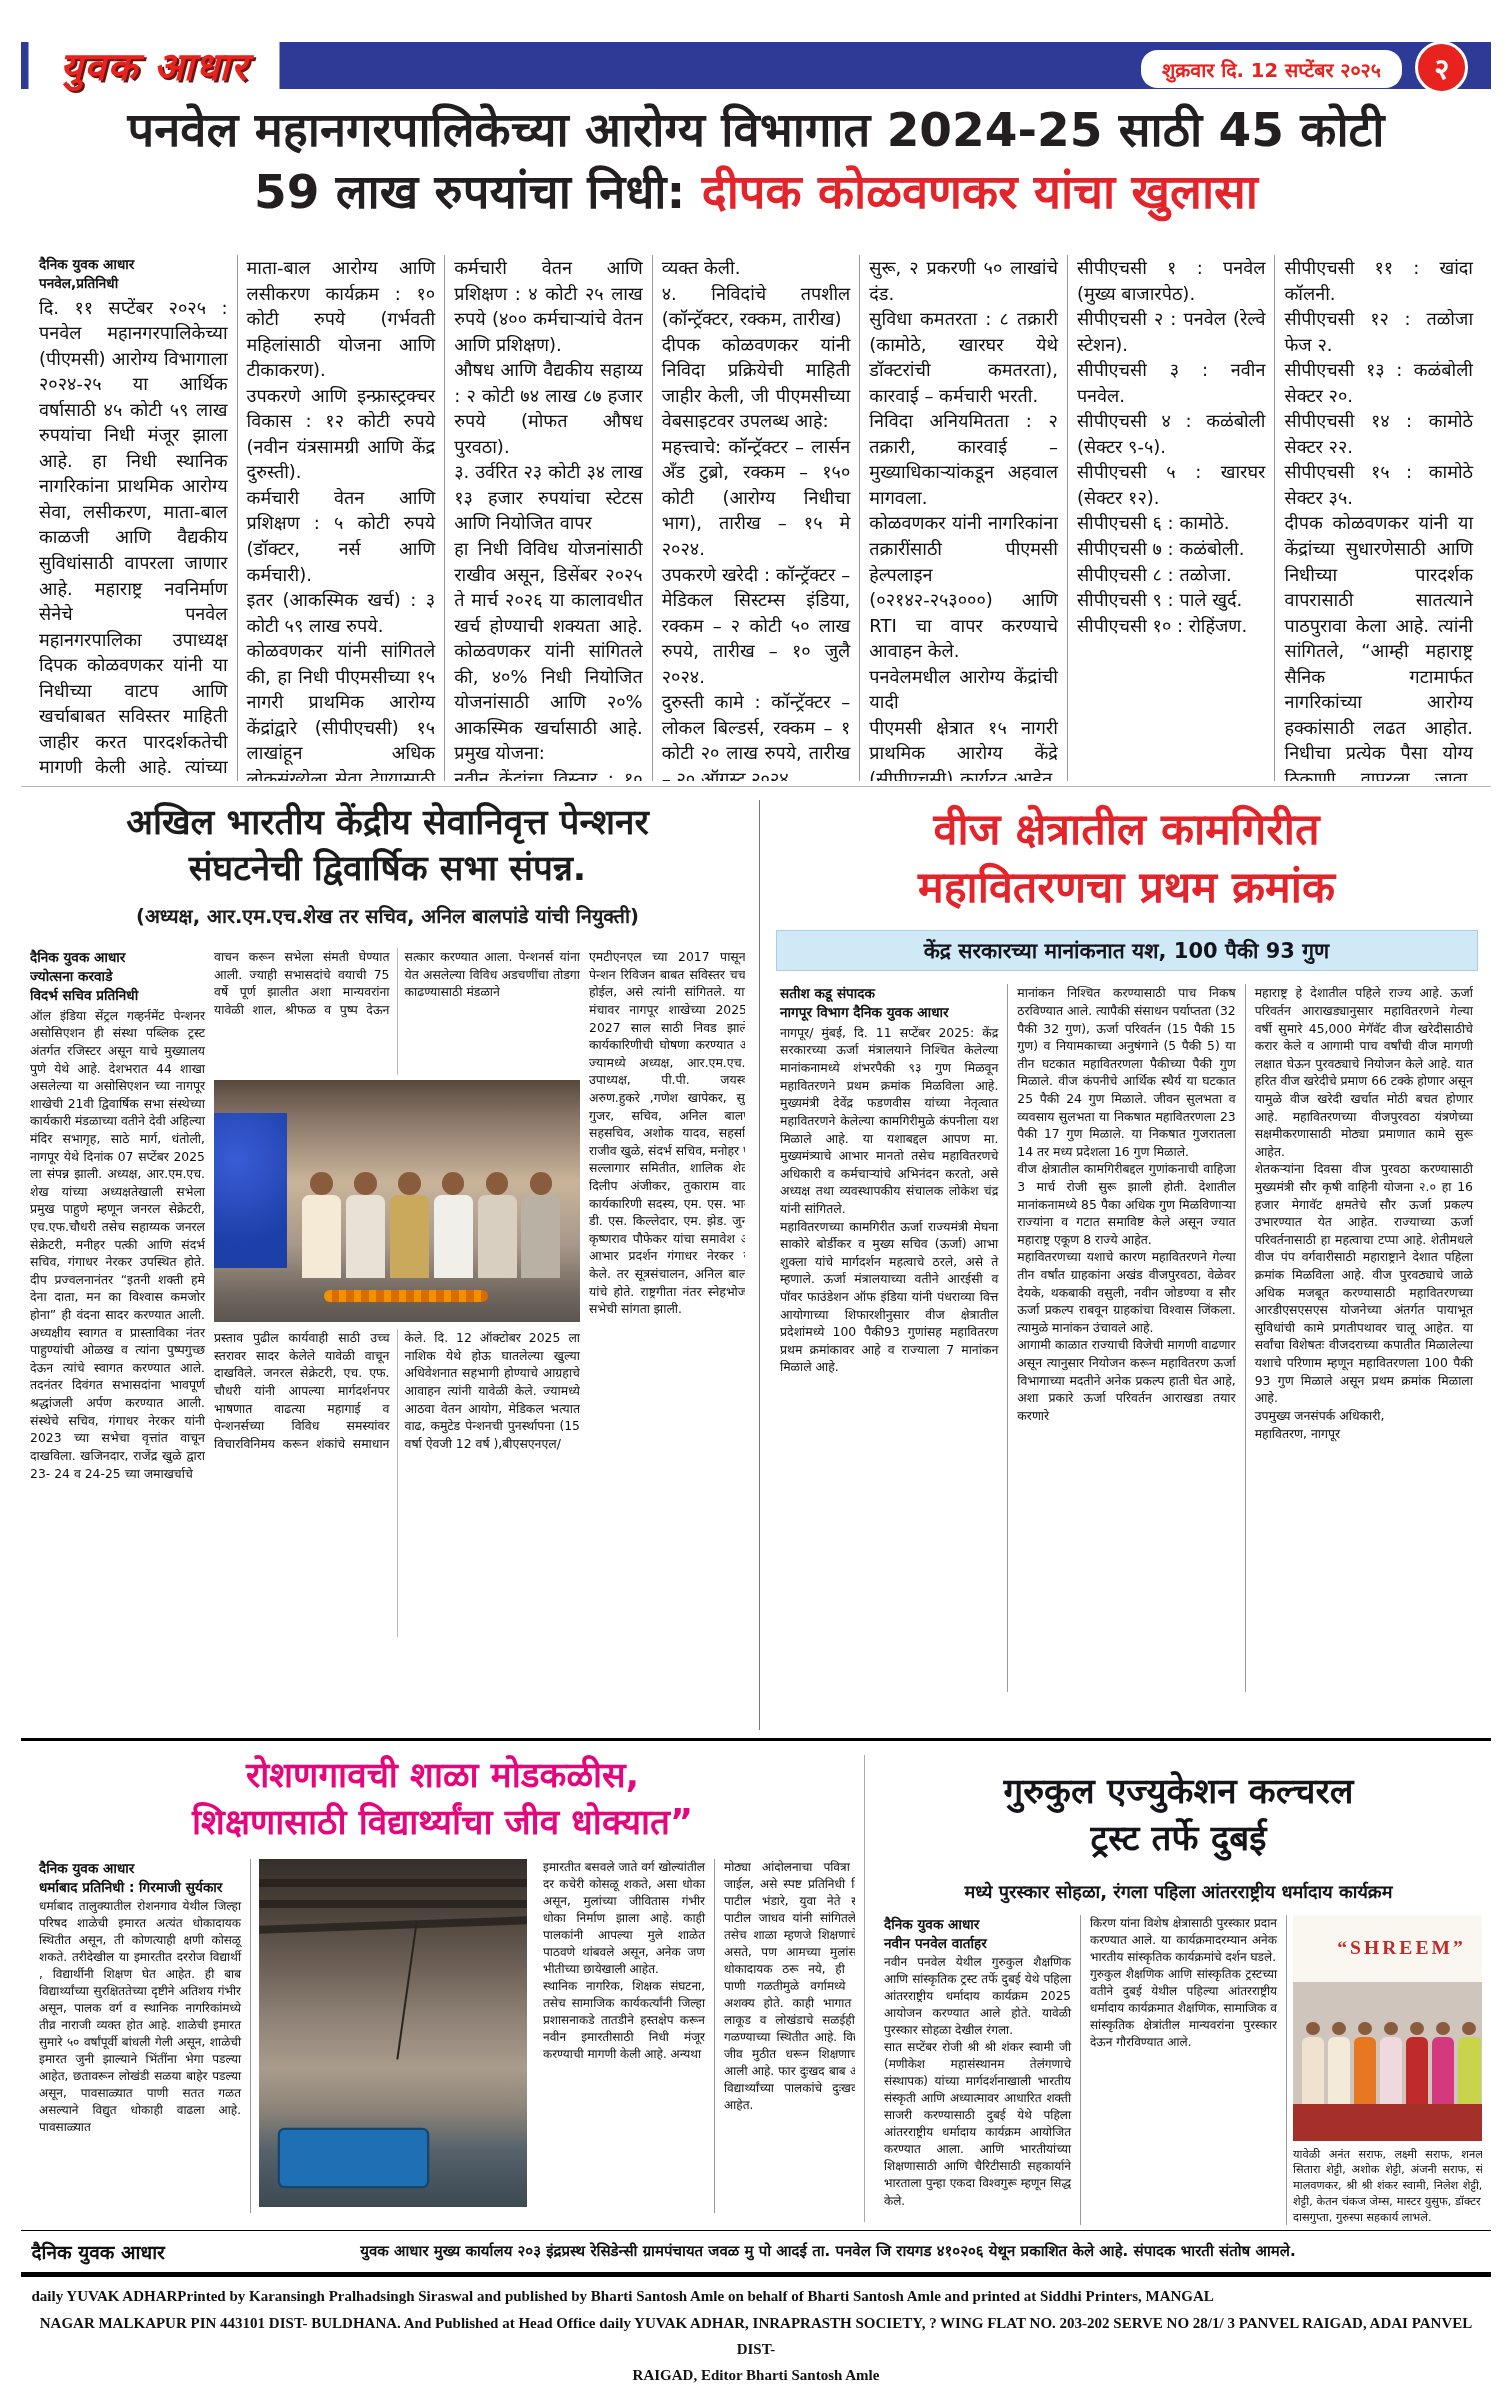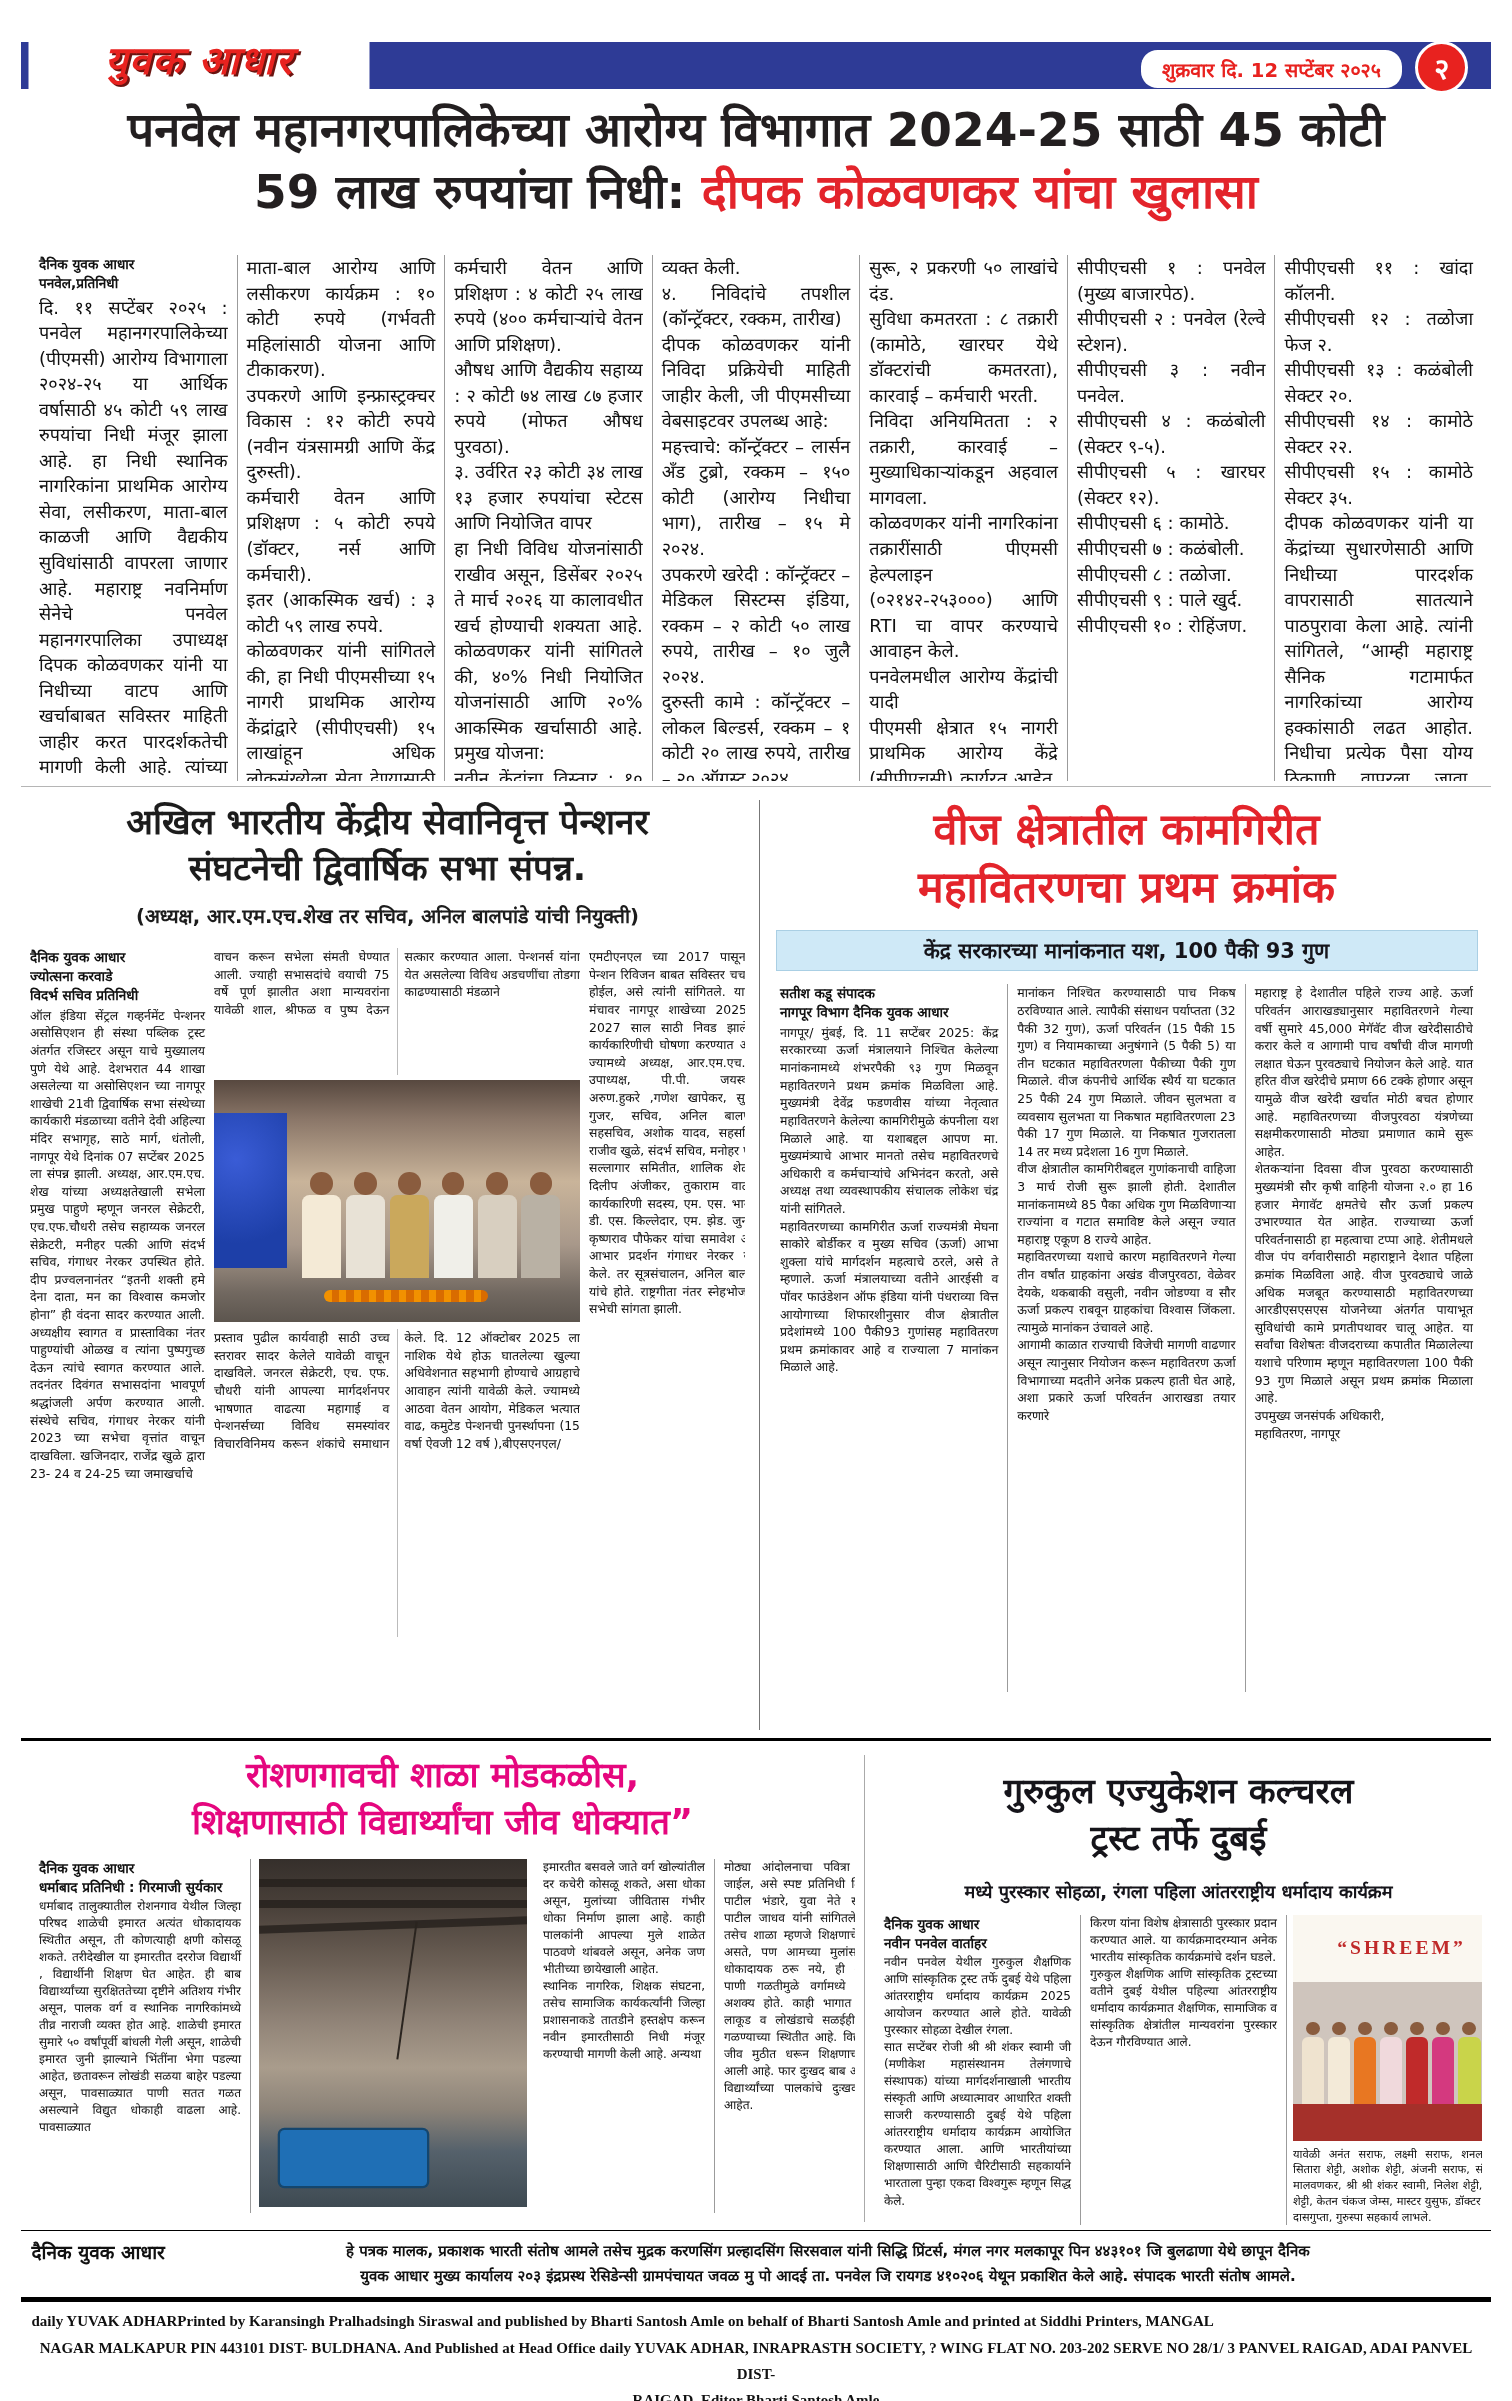--- a/index.html
+++ b/index.html
@@ -1,22 +1,22 @@
 <!DOCTYPE html>
 <html style="font-size:12px"><head>
 <meta charset="utf-8">
 <style>
   html,body{margin:0;padding:0;background:#e9e9e9;}
   .page{position:relative;width:1512px;height:2401px;background:#ffffff;margin:0 auto;
         font-family:"DejaVu Sans",sans-serif;color:#111;overflow:hidden;}
 
   
   .masthead{position:absolute;left:21px;right:21px;top:42px;height:47px;background:#2e3b96;}
-  .logo-box{position:absolute;left:9px;top:-10.5px;width:338px;height:65px;background:#fff;
-            display:flex;justify-content:center;box-shadow:0 0 0 1.5px #fff;}
+  .logo-box{position:absolute;left:9px;top:-10.5px;width:248px;height:65px;background:#fff;
+            display:flex;align-items:center;justify-content:center;box-shadow:0 0 0 1.5px #fff;}
   .logo-text{color:#e8221f;font-size:39px;font-weight:bold;font-style:italic;
              text-shadow:2.3px 2.3px 0 #6b1410;letter-spacing:1.5px;}
   .date-pill{position:absolute;right:89px;top:8.3px;height:30px;background:#fff;border-radius:16.6px;
              display:flex;align-items:center;padding:4px 21px;color:#e8221f;font-size:19.6px;font-weight:bold;}
   .page-circle{position:absolute;right:22.6px;top:-1.5px;width:47px;height:47px;border-radius:50%;
                background:#e8221f;border:3px solid #fff;color:#fff;font-size:29px;font-weight:bold;
                display:flex;align-items:center;justify-content:center;}
 
   
   .lead-head{position:absolute;left:30px;right:30px;top:99px;text-align:center;line-height:1.32;
@@ -327,21 +327,20 @@
         </div>
         <div class="names">यावेळी अनंत सराफ, लक्ष्मी सराफ, शनल जेम, सितारा शेट्टी, अशोक शेट्टी, अंजनी सराफ, संजीवनी मालवणकर, श्री श्री शंकर स्वामी, निलेश शेट्टी, कुसुम शेट्टी, केतन चंकज जेम्स, मास्टर युसुफ, डॉक्टर मंजुला दासगुप्ता, गुरुस्पा सहकार्य लाभले.</div>
       </div>
     </div>
   </div>
 
   <div class="footer">
     <div class="m-row">
       <div class="m-label">दैनिक युवक आधार</div>
       <div class="m-lines">
-        <div>हे पत्रक मालक, प्रकाशक भारती संतोष आमले तसेच मुद्रक करणसिंग प्रल्हादसिंग सिरसवाल यांनी सिद्धि प्रिंटर्स, मंगल नगर मलकापूर पिन ४४३१०१ जि बुलढाणा येथे छापून दैनिक</div>
         <div>युवक आधार मुख्य कार्यालय २०३ इंद्रप्रस्थ रेसिडेन्सी ग्रामपंचायत जवळ मु पो आदई ता. पनवेल जि रायगड ४१०२०६ येथून प्रकाशित केले आहे. संपादक भारती संतोष आमले.</div>
       </div>
     </div>
     <div class="bar"></div>
     <div class="eng">
       <div class="l1">
         <span class="lbl">daily YUVAK ADHAR</span>
         <span class="txt">Printed by Karansingh Pralhadsingh Siraswal and published by Bharti Santosh Amle on behalf of Bharti Santosh Amle and printed at Siddhi Printers, MANGAL</span>
       </div>
       <div class="l2">NAGAR  MALKAPUR PIN 443101 DIST- BULDHANA. And Published at Head Office daily YUVAK ADHAR, INRAPRASTH SOCIETY, ? WING FLAT NO. 203-202 SERVE NO 28/1/ 3 PANVEL RAIGAD, ADAI PANVEL DIST-</div>

